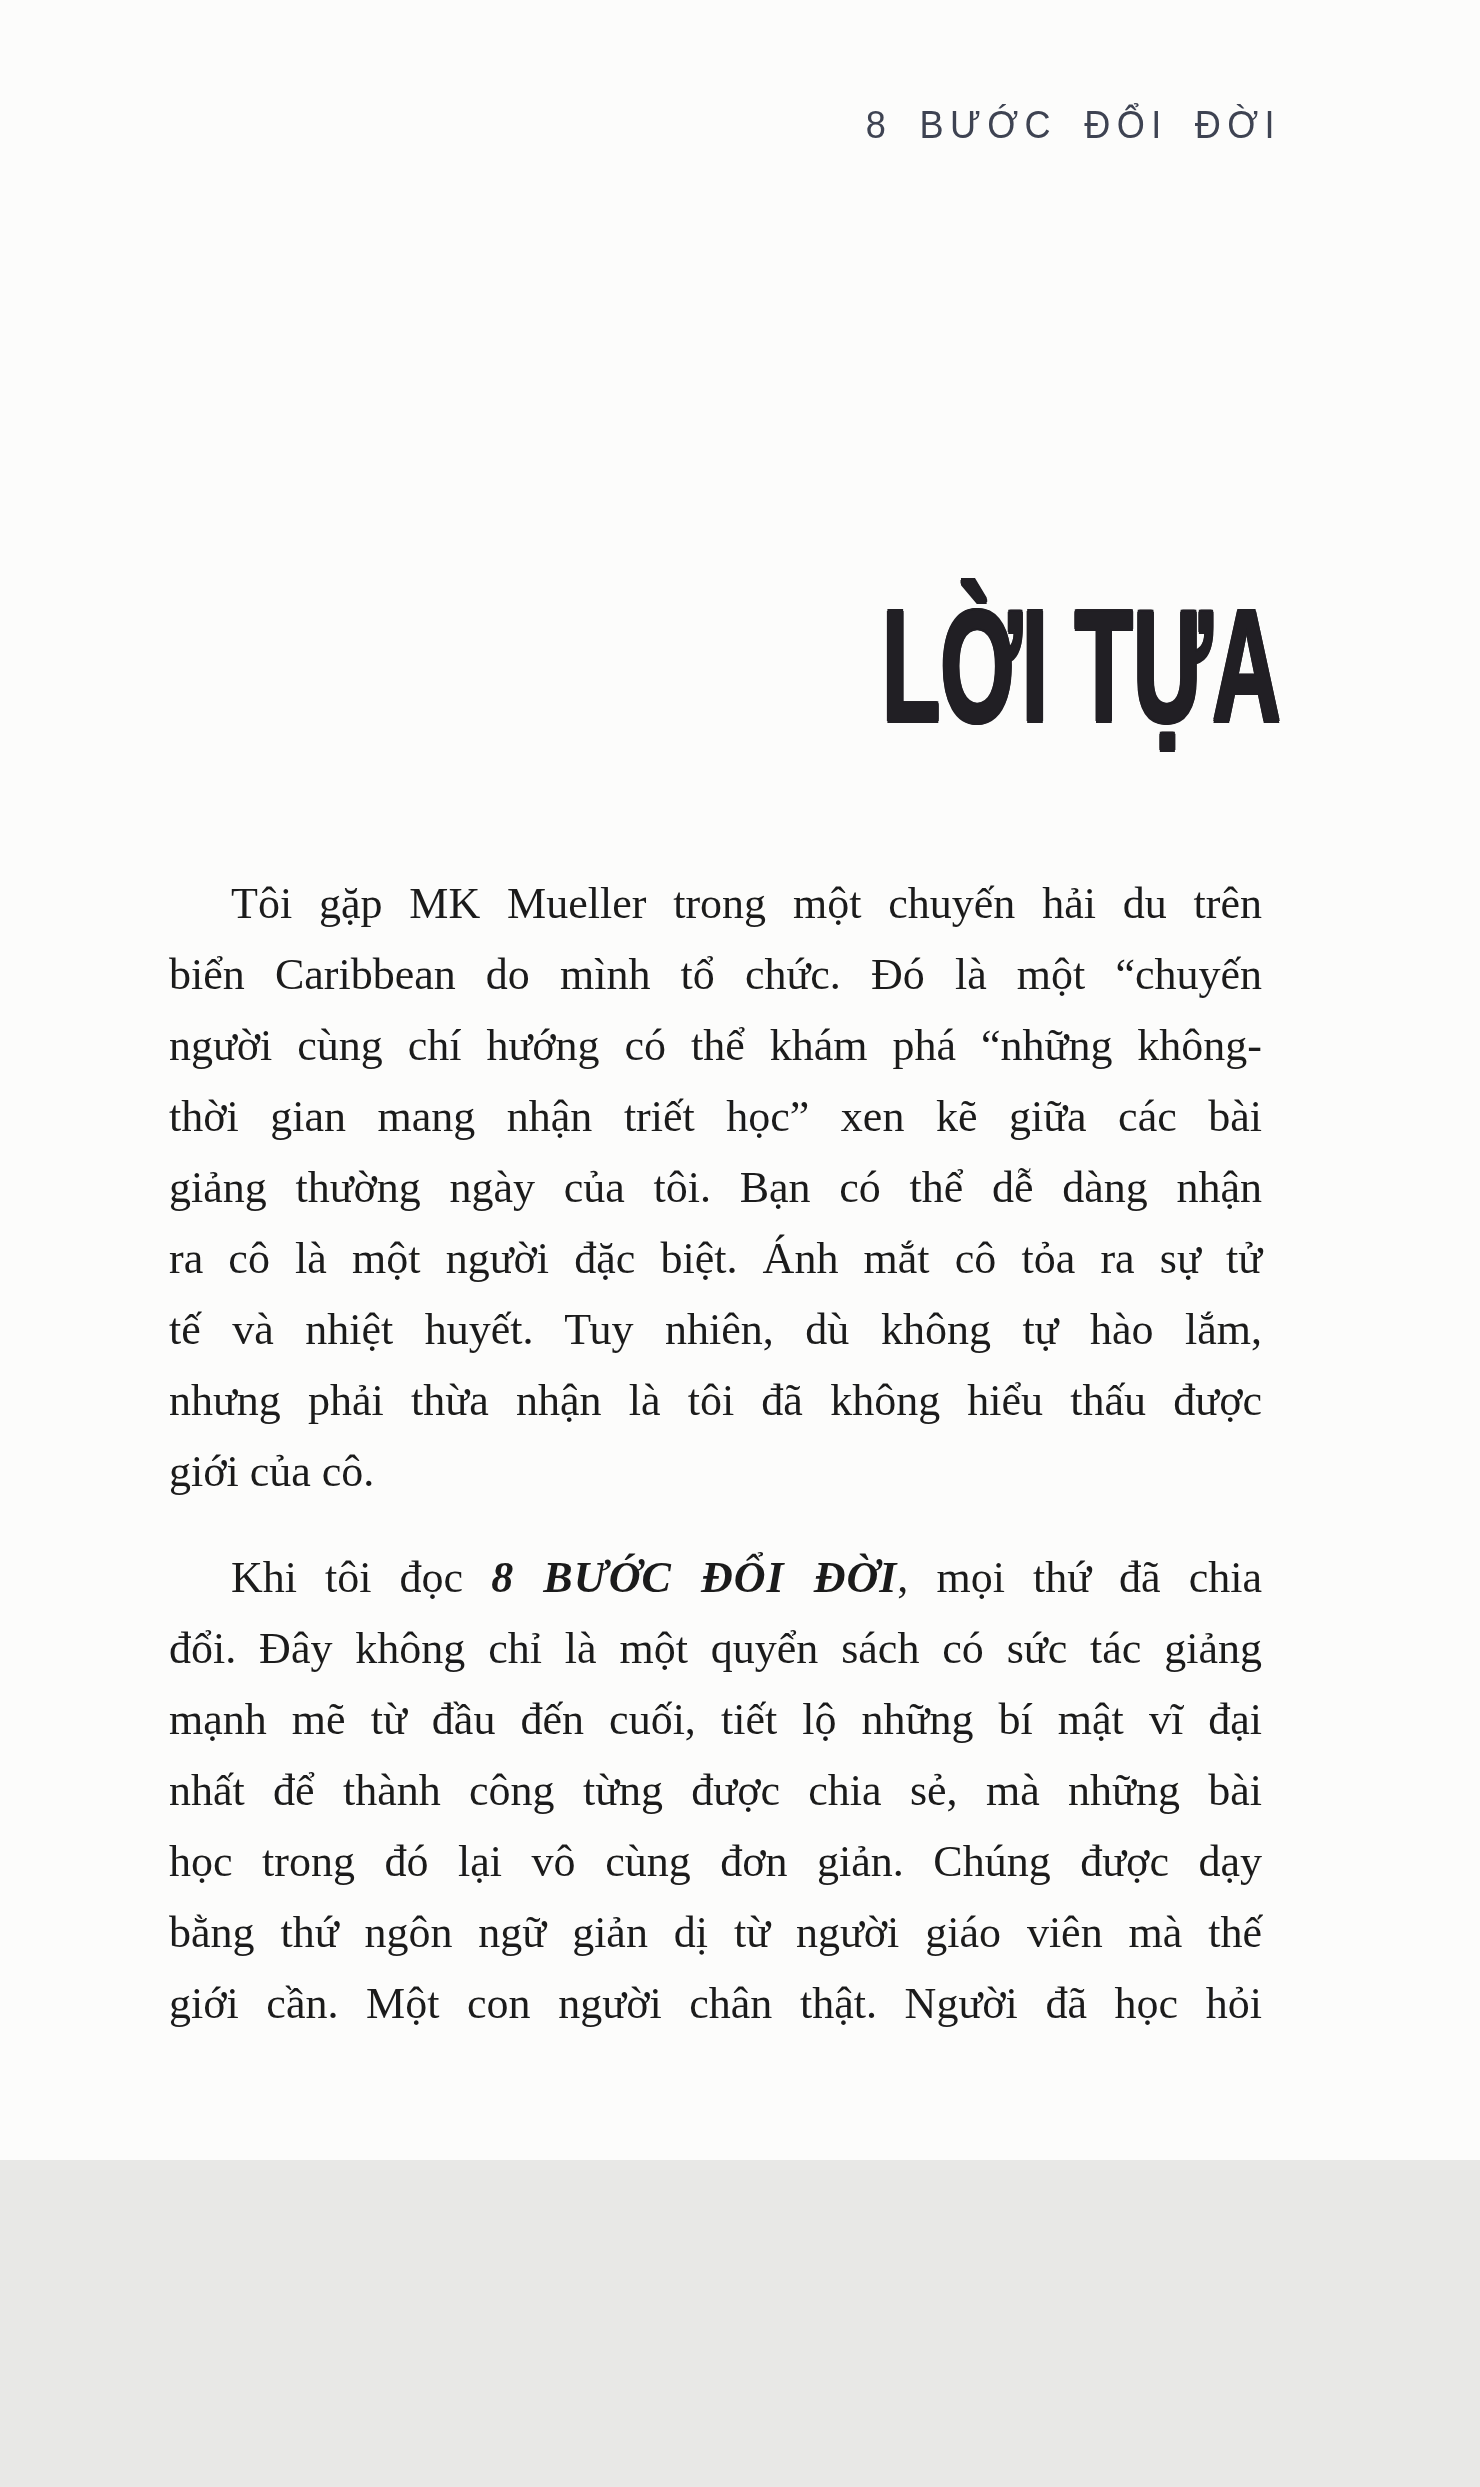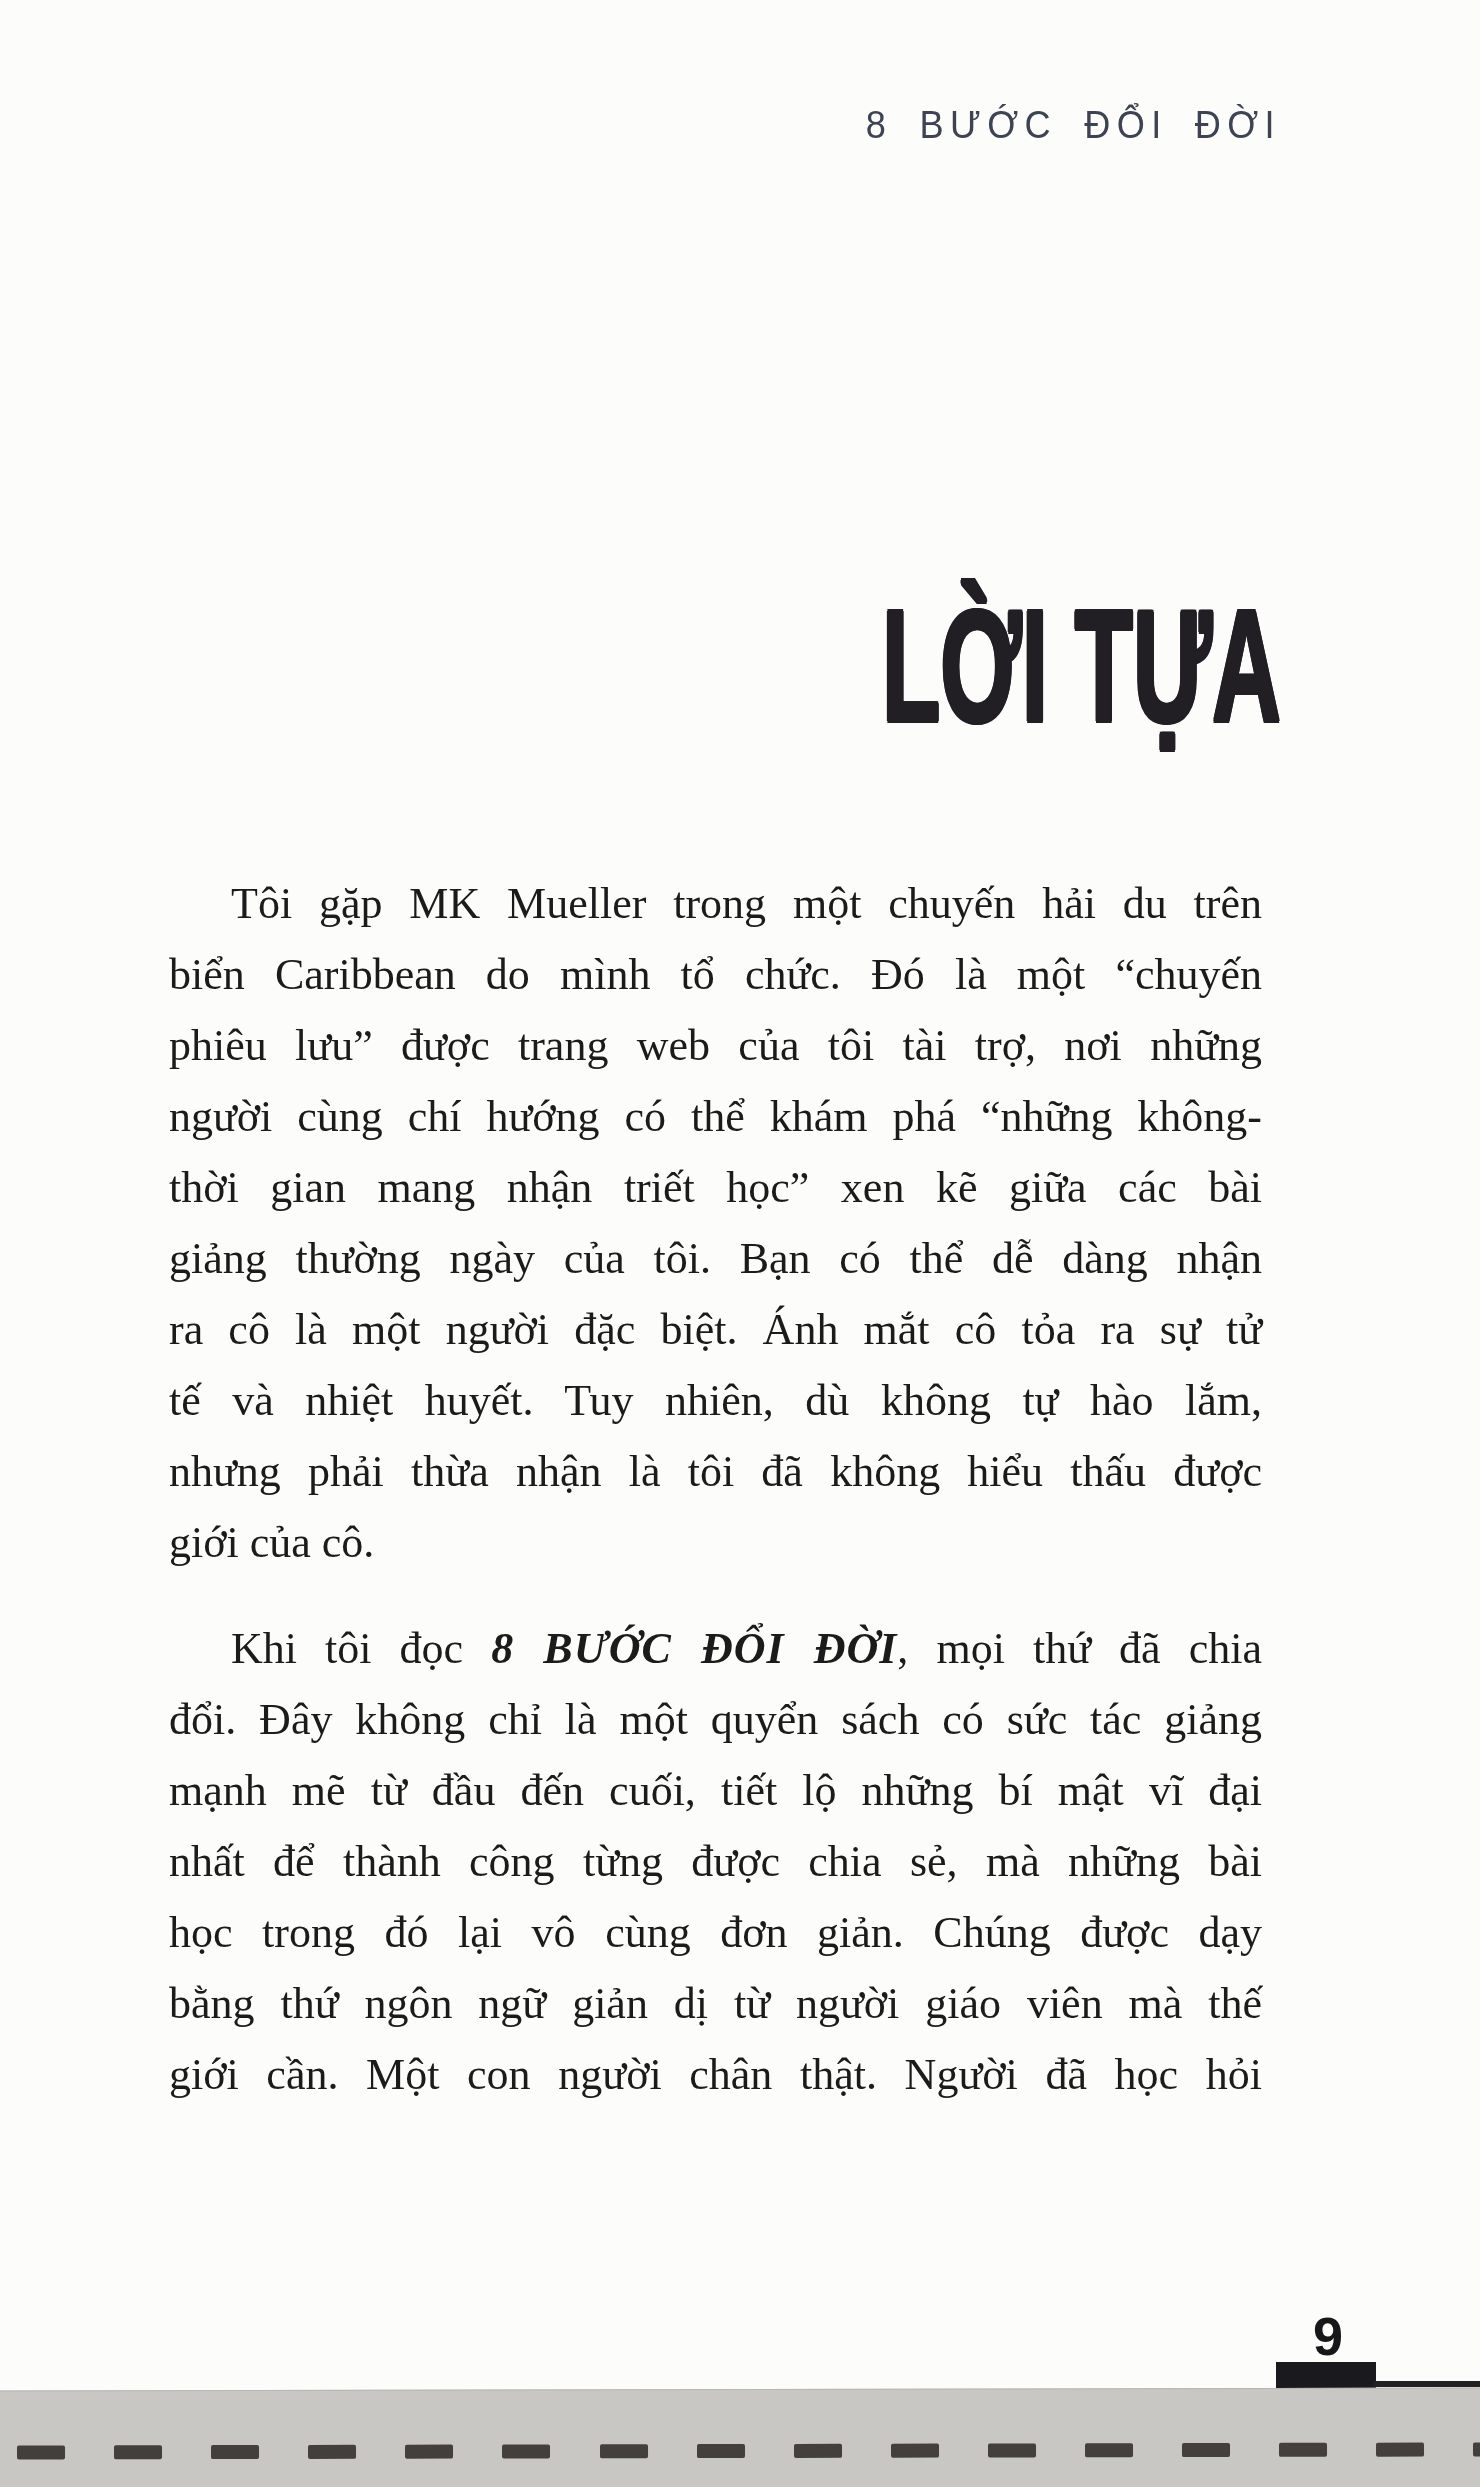--- a/index.html
+++ b/index.html
@@ -1,17 +1,17 @@
 <!DOCTYPE html>
 <html><head>
 <meta charset="utf-8">
 <style>
   html,body{margin:0;padding:0;background:#e8e8e6;}
   #stage{
-    position:relative;width:1480px;height:2487px;overflow:hidden;
+    position:relative;width:1480px;height:2160px;overflow:hidden;
     background:var(--page-bg,#fcfcfb);
     font-family:"Liberation Serif", serif;
   }
   
   .running-head{
     position:absolute;top:104px;left:152px;width:1129px;
     text-align:right;
     font-family:"Liberation Sans", sans-serif;
     font-size:38px;font-weight:400;
     letter-spacing:6.7px;word-spacing:11.5px;
@@ -83,21 +83,20 @@
 <div id="stage" style="--page-bg: #fcfcfb; --head-color: #3e4352; --title-color: #211f24; --body-color: #1b1b1b; --num-color: #17171a; --tab-color: #1a1a1e; --rule-color: #222226; --band-color: #c9c7c3; --dash-color: #423f3c;">
 
   <div class="running-head">8 BƯỚC ĐỔI ĐỜI</div>
 
   <h1 class="chapter-title">LỜI TỰA</h1>
 
   <main class="body-text">
       <div class="para">
         <div class="text-line first">Tôi gặp MK Mueller trong một chuyến hải du trên</div>
         <div class="text-line">biển Caribbean do mình tổ chức. Đó là một “chuyến</div>
-        <div class="text-line">phiêu lưu” được trang web của tôi tài trợ, nơi những</div>
         <div class="text-line">người cùng chí hướng có thể khám phá “những không-</div>
         <div class="text-line">thời gian mang nhận triết học” xen kẽ giữa các bài</div>
         <div class="text-line">giảng thường ngày của tôi. Bạn có thể dễ dàng nhận</div>
         <div class="text-line">ra cô là một người đặc biệt. Ánh mắt cô tỏa ra sự tử</div>
         <div class="text-line">tế và nhiệt huyết. Tuy nhiên, dù không tự hào lắm,</div>
         <div class="text-line">nhưng phải thừa nhận là tôi đã không hiểu thấu được</div>
         <div class="text-line no-stretch">giới của cô.</div>
       </div>
       <div class="para">
         <div class="text-line first"><span>Khi tôi đọc </span><span class="seg-bold-italic">8 BƯỚC ĐỔI ĐỜI</span><span>, mọi thứ đã chia</span></div>

